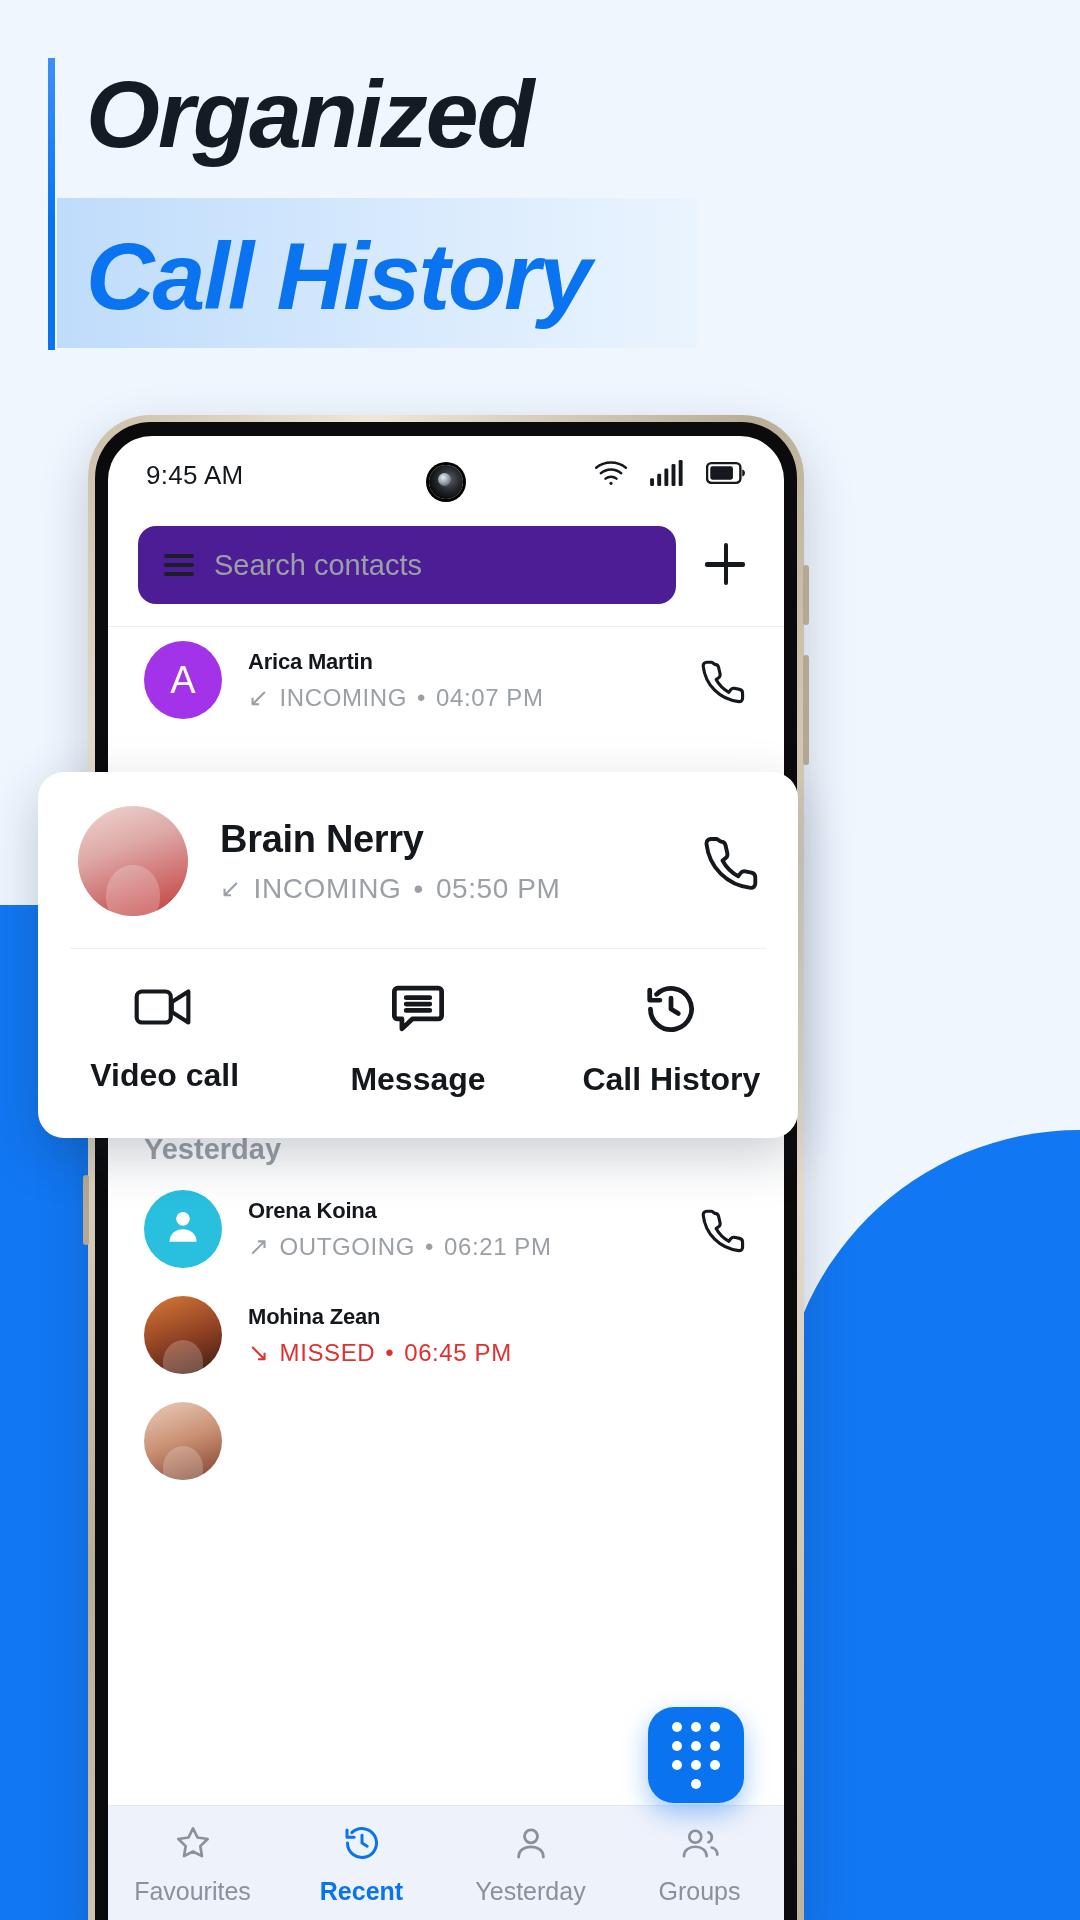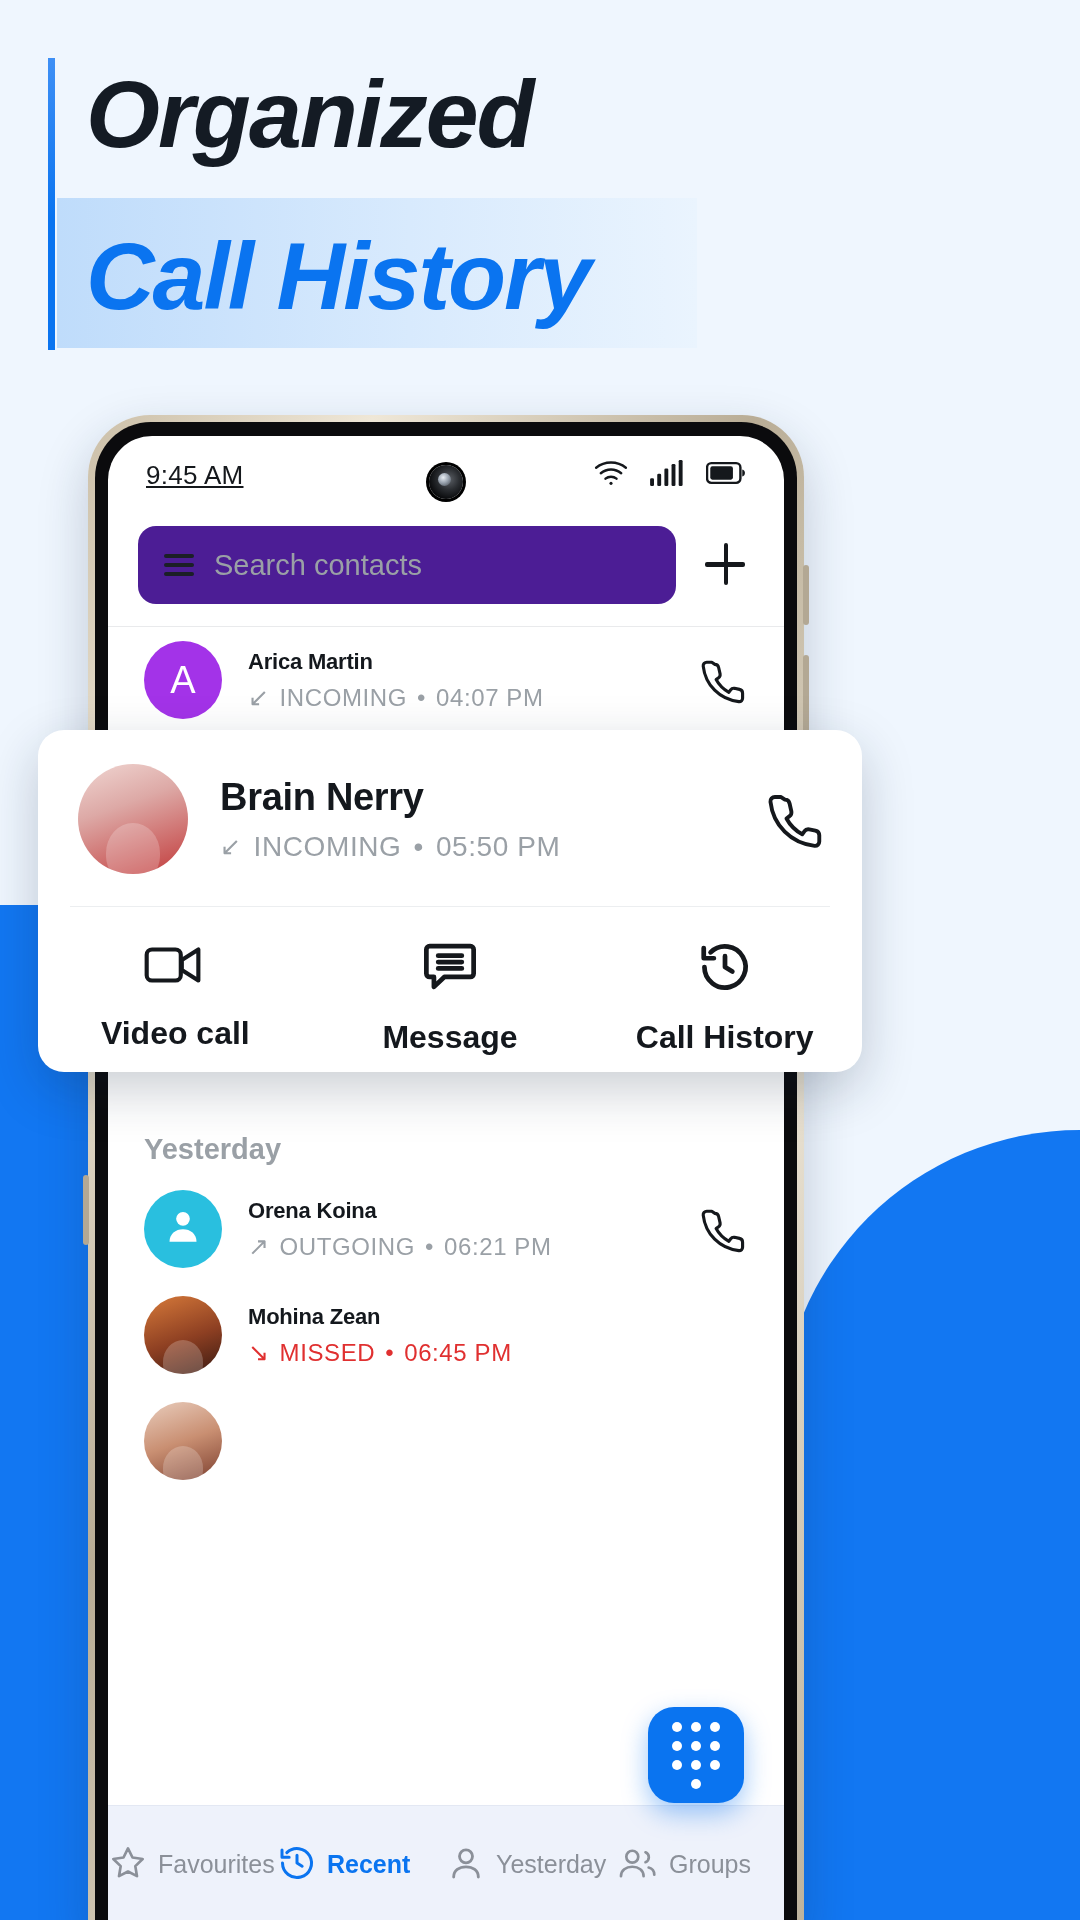--- a/index.html
+++ b/index.html
@@ -86,21 +86,21 @@
   .side-btn3 {
     position:absolute; left:-5px; top:760px;
     width:6px; height:70px; background:#b3a894; border-radius:3px;
   }
 
   
   .statusbar {
     height:78px; display:flex; align-items:center;
     padding:0 38px; position:relative;
   }
-  .st-time { font-size:26px; color:#15181c; font-weight:500; letter-spacing:.3px;text-decoration:underline; }
+  .st-time { font-size:26px; color:#15181c; font-weight:500; letter-spacing:.3px; }
   .st-icons { margin-left:auto; display:flex; align-items:center; gap:22px; }
   .camera {
     position:absolute; left:50%; top:29px; transform:translateX(-50%);
     width:34px; height:34px; border-radius:50%;
     background:radial-gradient(circle at 58% 42%, #5c6066 0%, #2a2d31 38%, #0b0c0e 70%);
     box-shadow:0 0 0 3px #000;
   }
   .camera::after {
     content:""; position:absolute; left:9px; top:8px;
     width:13px; height:13px; border-radius:50%;
@@ -151,35 +151,35 @@
   .person-glyph { width:40px; height:40px; }
   .call-meta { flex:1; min-width:0; }
   .c-name { font-size:22px; color:#14181d; font-weight:600; letter-spacing:-.2px; white-space:nowrap; }
   .c-sub { font-size:24px; color:#9aa0a6; margin-top:9px; display:flex; align-items:center; gap:10px; letter-spacing:.6px; }
   .c-sub.missed { color:#e03030; }
   .arrow { font-size:25px; line-height:1; display:inline-block; }
   .phone-ic { width:50px; height:50px; flex-shrink:0; }
 
   
   .popup {
-    position:absolute; left:38px; top:730px;
-    width:824px;
+    position:absolute; left:38px; top:772px;
+    width:760px;
     background:#fff; border-radius:26px;
     box-shadow:0 18px 52px rgba(20,35,60,.22);
     z-index:20;
   }
   .pop-top { display:flex; align-items:center; gap:32px; padding:34px 36px 32px 40px; }
   .pop-av { width:110px; height:110px; border-radius:50%; flex-shrink:0; overflow:hidden; position:relative;
             background:linear-gradient(160deg,#f0d6d2 0%,#dda9a6 38%,#c23b3b 100%); }
   .pop-av .face { width:54px; height:60px; top:54%; }
   .pop-name { font-size:38px; color:#14181d; font-weight:600; letter-spacing:-.3px; }
   .pop-sub { font-size:28px; color:#9aa0a6; margin-top:12px; display:flex; align-items:center; gap:12px; letter-spacing:.6px; }
   .pop-call { margin-left:auto; width:62px; height:62px; flex-shrink:0; }
   .pop-div { height:1px; background:#eceef0; margin:0 32px; }
-  .pop-actions { display:flex; padding:34px 0 16px 0; }
+  .pop-actions { display:flex; padding:34px 0 40px 0; }
   .pop-act { flex:1; display:flex; flex-direction:column; align-items:center; gap:22px; }
   .pop-act-label { font-size:32px; color:#14181d; font-weight:600; }
 
   
   .fab {
     position:absolute; right:40px; bottom:120px;
     width:96px; height:96px; border-radius:26px;
     background:#0a74f0; display:flex; align-items:center; justify-content:center;
     box-shadow:0 10px 26px rgba(10,116,240,.4);
     z-index:12;
@@ -187,21 +187,21 @@
   .dial-grid { display:grid; grid-template-columns:repeat(3,10px); gap:9px; }
   .dial-grid i { width:10px; height:10px; background:#fff; border-radius:50%; display:block; }
   .dial-grid i.last { grid-column:2; }
 
   
   .bottomnav {
     position:absolute; left:0; bottom:0; width:100%; height:118px;
     background:#eef2fb; display:flex; align-items:center;
     border-top:1px solid #e3e8f3; z-index:11;
   }
-  .nav-item { flex:1; display:flex; align-items:center; gap:10px; }
+  .nav-item { flex:1; display:flex; flex-direction:column; align-items:center; gap:10px; }
   .nav-label { font-size:25px; color:#8b9099; }
   .nav-item.active .nav-label { color:#0a74f0; font-weight:600; }
 </style>
 </head>
 <body>
 
 <div class="bg-white-fade"></div>
 <div class="bg-blue-left"></div>
 <div class="bg-blue-right"></div>
 

